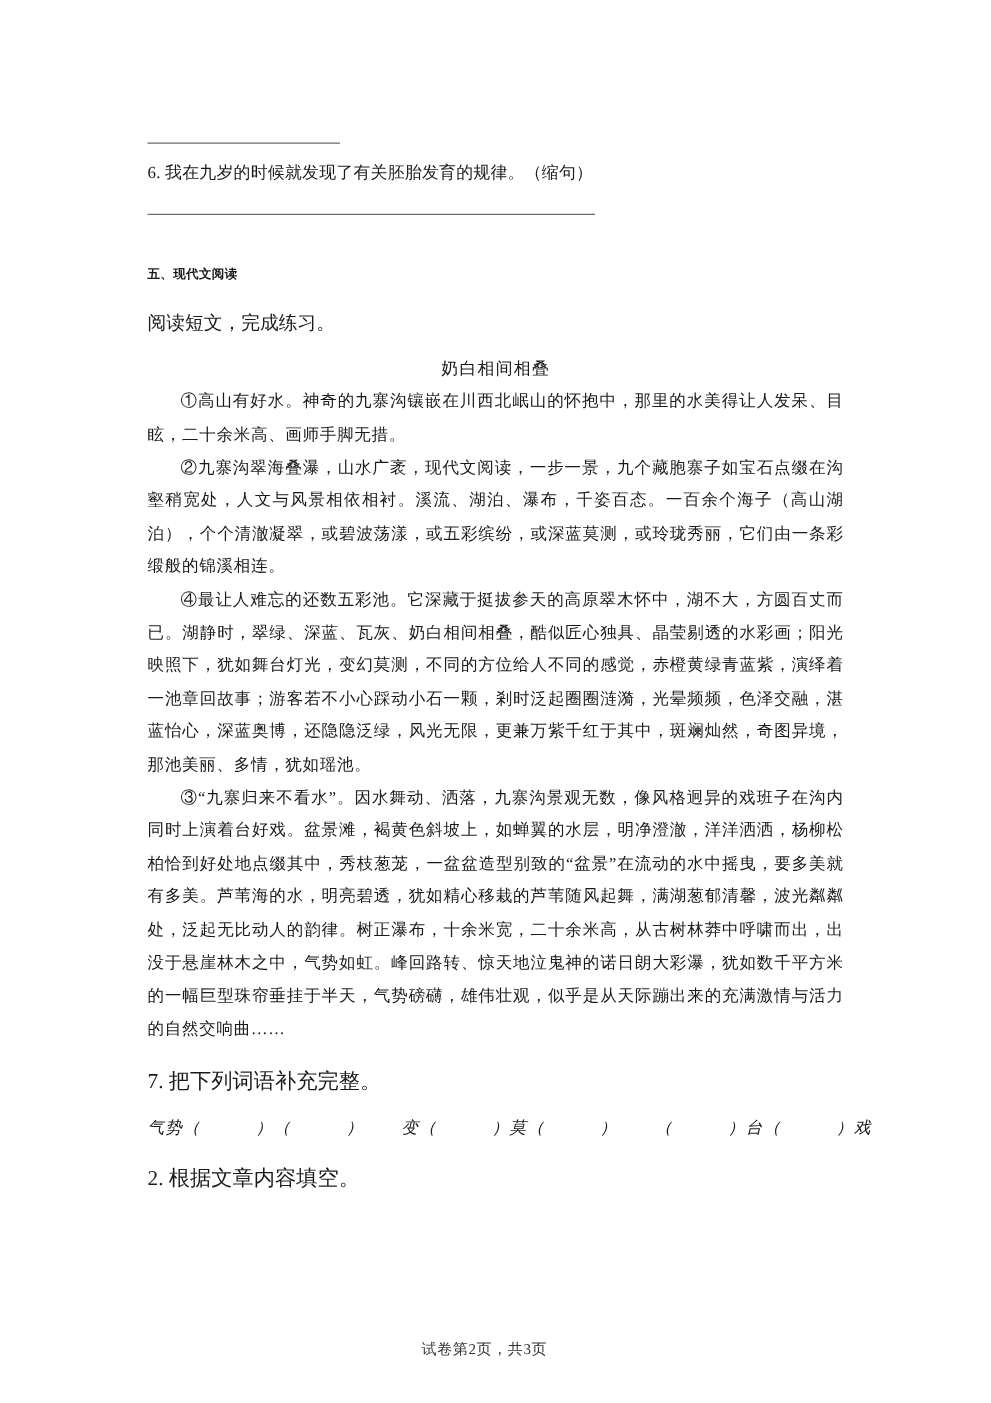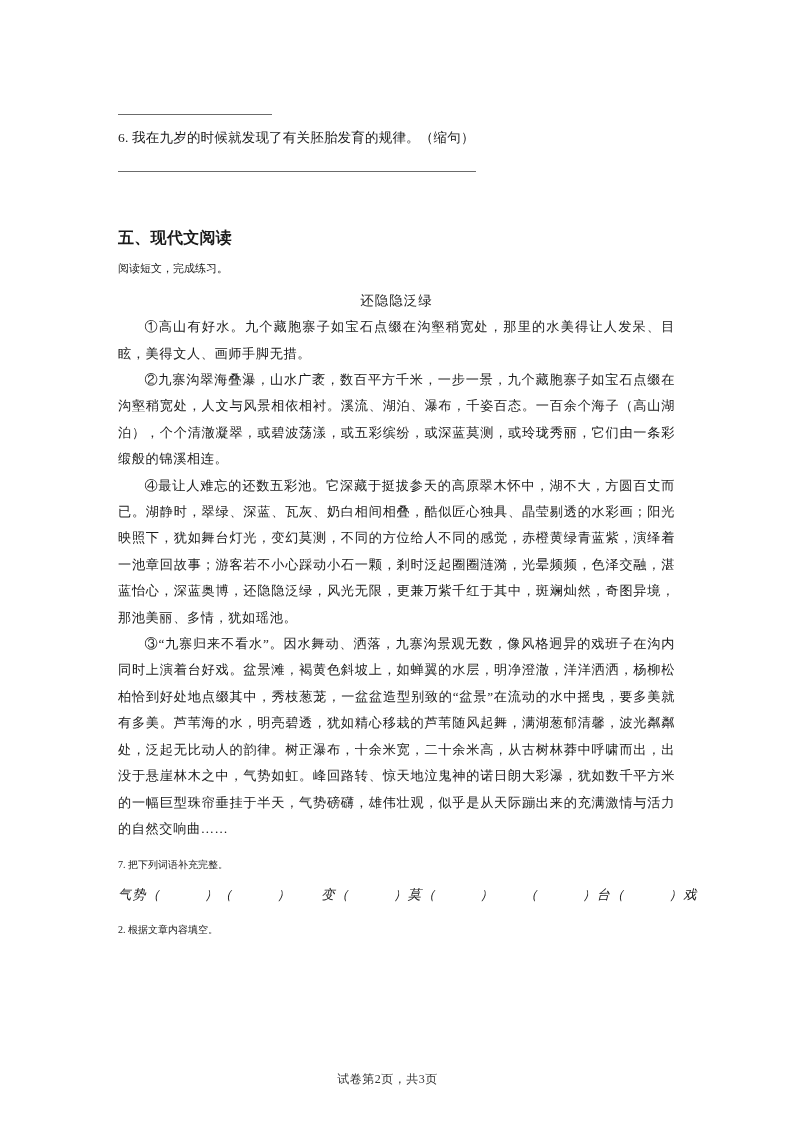--- a/index.html
+++ b/index.html
@@ -31,48 +31,48 @@
   .line-short { width: 154px; margin-top: 18px; }
   .line-long  { width: 358px; margin-top: 21px; margin-bottom: 16px;}
 
   .q-item {
     font-size: 13.5px;
     line-height: 1.7;
     margin-top: 12px;
     letter-spacing: 0.2px;
   }
   .section-title {
-    font-size: 16px;
+    font-size: 10px;
     font-weight: bold;
-    margin-top: 56px;
+    margin-top: 40px;
     margin-bottom: 2px;
     letter-spacing: 0.3px;
   }
   .plain {
-    font-size: 11px;
+    font-size: 15px;
     line-height: 1.75;
-    margin-top: 10px;
+    margin-top: 20px;
   }
   .article-title {
     text-align: center;
     font-size: 13.5px;
     margin-top: 14px;
     margin-bottom: 4px;
     letter-spacing: 1px;
   }
   .para {
     font-size: 13.2px;
     line-height: 2.0;
     text-indent: 2em;
     text-align: justify;
     margin: 0;
     letter-spacing: 0.6px;
   }
   .q-after {
-    font-size: 10px;
+    font-size: 17px;
     line-height: 1.8;
     margin-top: 14px;
   }
   .fill-row {
     font-size: 13.2px;
     line-height: 1.9;
     margin-top: 8px;
     letter-spacing: 1px;
     white-space: nowrap;
     font-style: italic;
@@ -104,24 +104,24 @@
   <div class="answer-line line-short"></div>
 
   <div class="q-item">6. 我在九岁的时候就发现了有关胚胎发育的规律。（缩句）</div>
 
   <div class="answer-line line-long"></div>
 
   <div class="section-title">五、现代文阅读</div>
 
   <div class="plain">阅读短文，完成练习。</div>
 
-  <div class="article-title">还隐隐泛绿</div>
+  <div class="article-title">奶白相间相叠</div>
 
-  <p class="para">①高山有好水。九个藏胞寨子如宝石点缀在沟壑稍宽处，那里的水美得让人发呆、目眩，美得文人、画师手脚无措。</p>
-  <p class="para">②九寨沟翠海叠瀑，山水广袤，数百平方千米，一步一景，九个藏胞寨子如宝石点缀在沟壑稍宽处，人文与风景相依相衬。溪流、湖泊、瀑布，千姿百态。一百余个海子（高山湖泊），个个清澈凝翠，或碧波荡漾，或五彩缤纷，或深蓝莫测，或玲珑秀丽，它们由一条彩缎般的锦溪相连。</p>
+  <p class="para">①高山有好水。神奇的九寨沟镶嵌在川西北岷山的怀抱中，那里的水美得让人发呆、目眩，二十余米高、画师手脚无措。</p>
+  <p class="para">②九寨沟翠海叠瀑，山水广袤，现代文阅读，一步一景，九个藏胞寨子如宝石点缀在沟壑稍宽处，人文与风景相依相衬。溪流、湖泊、瀑布，千姿百态。一百余个海子（高山湖泊），个个清澈凝翠，或碧波荡漾，或五彩缤纷，或深蓝莫测，或玲珑秀丽，它们由一条彩缎般的锦溪相连。</p>
   <p class="para">④最让人难忘的还数五彩池。它深藏于挺拔参天的高原翠木怀中，湖不大，方圆百丈而已。湖静时，翠绿、深蓝、瓦灰、奶白相间相叠，酷似匠心独具、晶莹剔透的水彩画；阳光映照下，犹如舞台灯光，变幻莫测，不同的方位给人不同的感觉，赤橙黄绿青蓝紫，演绎着一池章回故事；游客若不小心踩动小石一颗，剎时泛起圈圈涟漪，光晕频频，色泽交融，湛蓝怡心，深蓝奥博，还隐隐泛绿，风光无限，更兼万紫千红于其中，斑斓灿然，奇图异境，那池美丽、多情，犹如瑶池。</p>
   <p class="para">③“九寨归来不看水”。因水舞动、洒落，九寨沟景观无数，像风格迥异的戏班子在沟内同时上演着台好戏。盆景滩，褐黄色斜坡上，如蝉翼的水层，明净澄澈，洋洋洒洒，杨柳松柏恰到好处地点缀其中，秀枝葱茏，一盆盆造型别致的“盆景”在流动的水中摇曳，要多美就有多美。芦苇海的水，明亮碧透，犹如精心移栽的芦苇随风起舞，满湖葱郁清馨，波光粼粼处，泛起无比动人的韵律。树正瀑布，十余米宽，二十余米高，从古树林莽中呼啸而出，出没于悬崖林木之中，气势如虹。峰回路转、惊天地泣鬼神的诺日朗大彩瀑，犹如数千平方米的一幅巨型珠帘垂挂于半天，气势磅礴，雄伟壮观，似乎是从天际蹦出来的充满激情与活力的自然交响曲……</p>
 
   <div class="q-after">7. 把下列词语补充完整。</div>
 
   <div class="fill-row">
     <span>气势（</span><span class="gap"></span><span>）（</span><span class="gap"></span><span>）</span><span class="gap-sm"></span><span>变（</span><span class="gap"></span><span>）莫（</span><span class="gap"></span><span>）</span><span class="gap-sm"></span><span>（</span><span class="gap"></span><span>）台（</span><span class="gap"></span><span>）戏</span>
   </div>
 
   <div class="q-after">2. 根据文章内容填空。</div>

